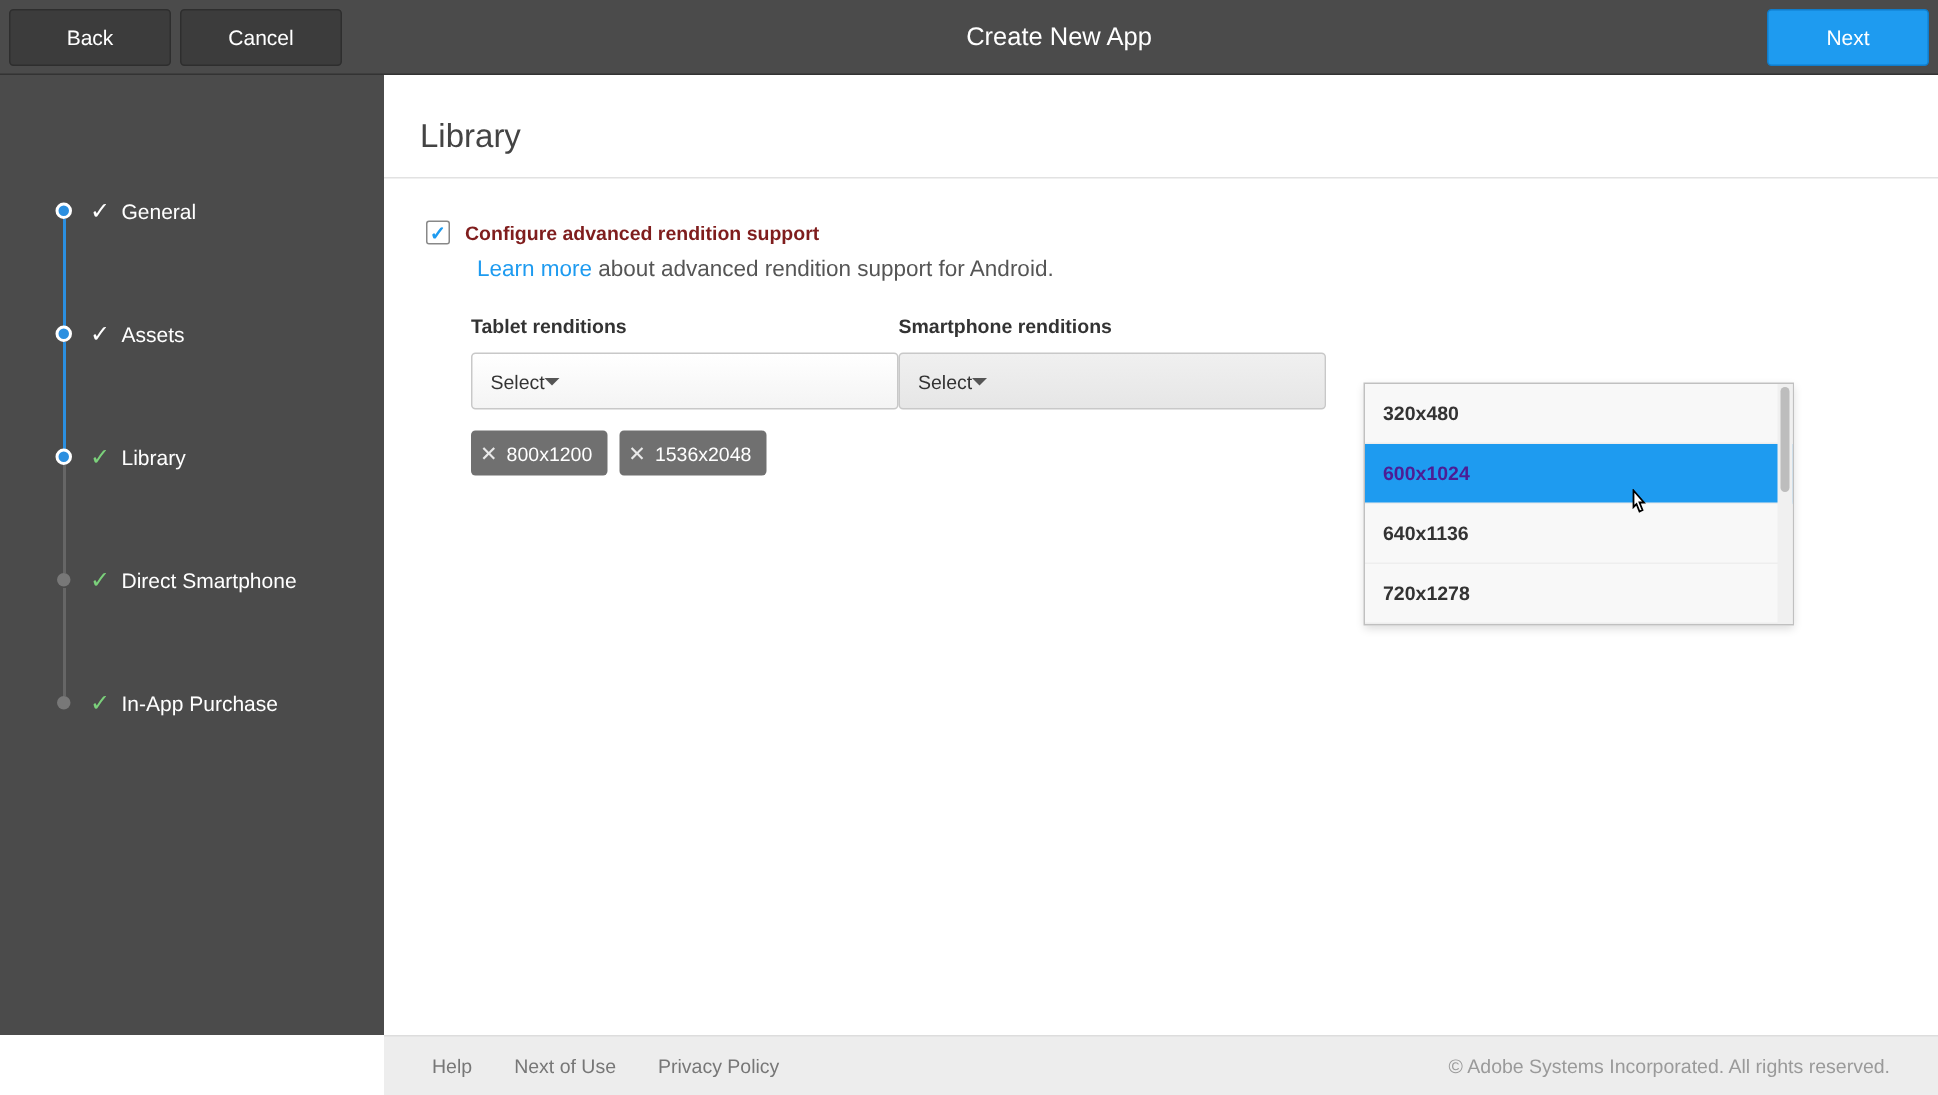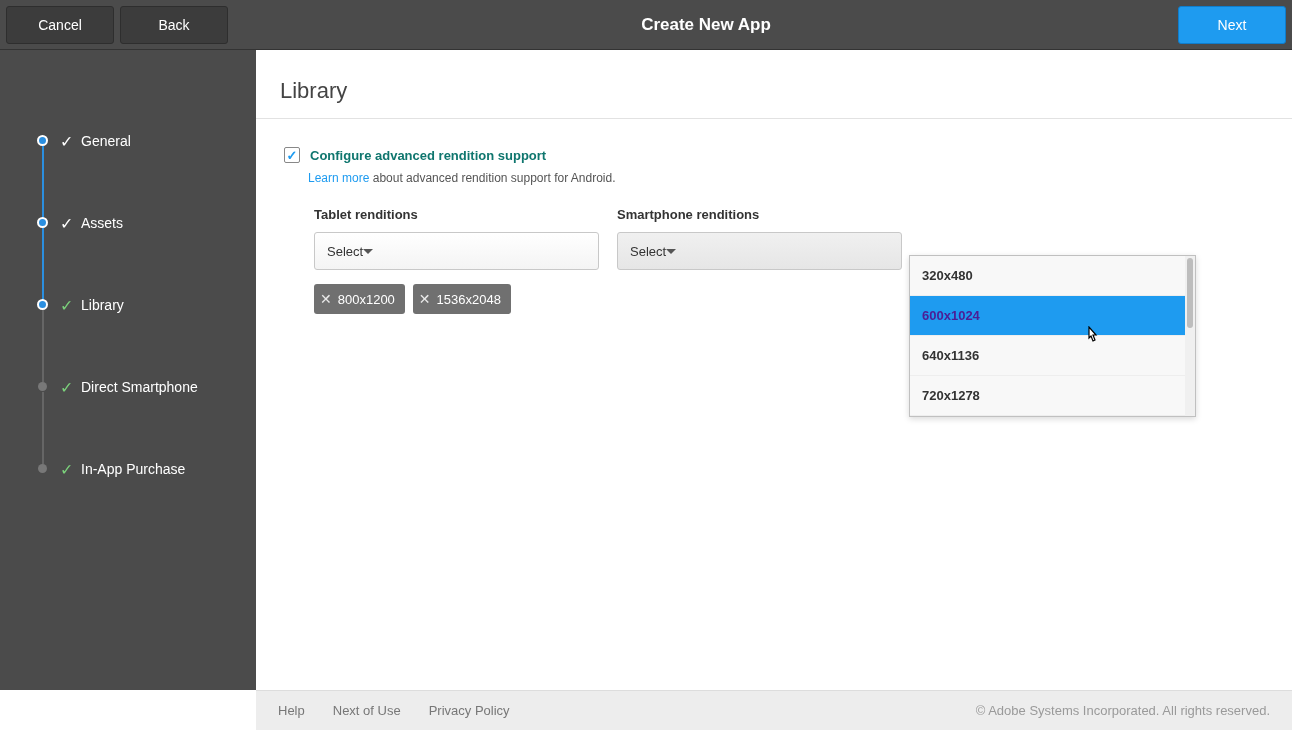--- a/index.html
+++ b/index.html
@@ -32,21 +32,21 @@
     align-items: center;
     justify-content: center;
     font-size: 14px;
     cursor: pointer;
   }
   .header-title {
     flex: 1;
     text-align: center;
     color: #fff;
     font-size: 17px;
-    font-weight: 700;
+    font-weight: 400;
   }
   .next-btn {
     width: 108px;
     height: 38px;
     background: #1e9bf0;
     color: #fff;
     border: 1px solid #0f7dcc;
     border-radius: 3px;
     display: flex;
     align-items: center;
@@ -141,31 +141,31 @@
     border: 1px solid #888;
     border-radius: 2px;
     margin-right: 10px;
     display: flex;
     align-items: center;
     justify-content: center;
     color: #1e9bf0;
     font-size: 13px;
     font-weight: bold;
   }
-  .cb-label { font-size: 13px; color: #0f766e; font-weight: 600; }
+  .cb-label { font-size: 13px; color: #7f1d1d; font-weight: 600; }
   .helptext {
-    font-size: 12px;
+    font-size: 15px;
     color: #555;
-    margin-left: 24px;
+    margin-left: 34px;
     margin-bottom: 22px;
   }
   .helptext a { color: #1e9bf0; text-decoration: none; }
   .cols {
     display: flex;
-    gap: 18px;
+    gap: 0;
     margin-left: 30px;
   }
   .col { width: 285px; }
   .col-label { font-size: 13px; font-weight: 600; color: #333; margin-bottom: 10px; }
   .select {
     width: 100%;
     height: 38px;
     border: 1px solid #c8c8c8;
     border-radius: 3px;
     background: linear-gradient(#fff, #f4f4f4);
@@ -261,21 +261,21 @@
     font-size: 18px;
     color: #000;
     pointer-events: none;
   }
   .footer {
     height: 40px;
     background: #ededed;
     border-top: 1px solid #ddd;
     display: flex;
     align-items: center;
-    padding: 0 22px;
+    padding: 0 32px;
     position: absolute;
     bottom: 0;
     left: 256px;
     right: 0;
   }
   .flink {
     color: #777;
     font-size: 13px;
     margin-right: 28px;
     cursor: pointer;
@@ -283,22 +283,22 @@
   .copyright {
     margin-left: auto;
     color: #9a9a9a;
     font-size: 13px;
   }
 </style>
 </head>
 <body>
 
 <div class="header">
+  <div class="hbtn">Back</div>
   <div class="hbtn">Cancel</div>
-  <div class="hbtn">Back</div>
   <div class="header-title">Create New App</div>
   <div class="next-btn">Next</div>
 </div>
 
 <div class="body">
   <div class="sidebar">
     <div class="steps" id="steps">
         <div class="step active">
     <div class="line below blue"></div>
     <div class="dot"></div>

